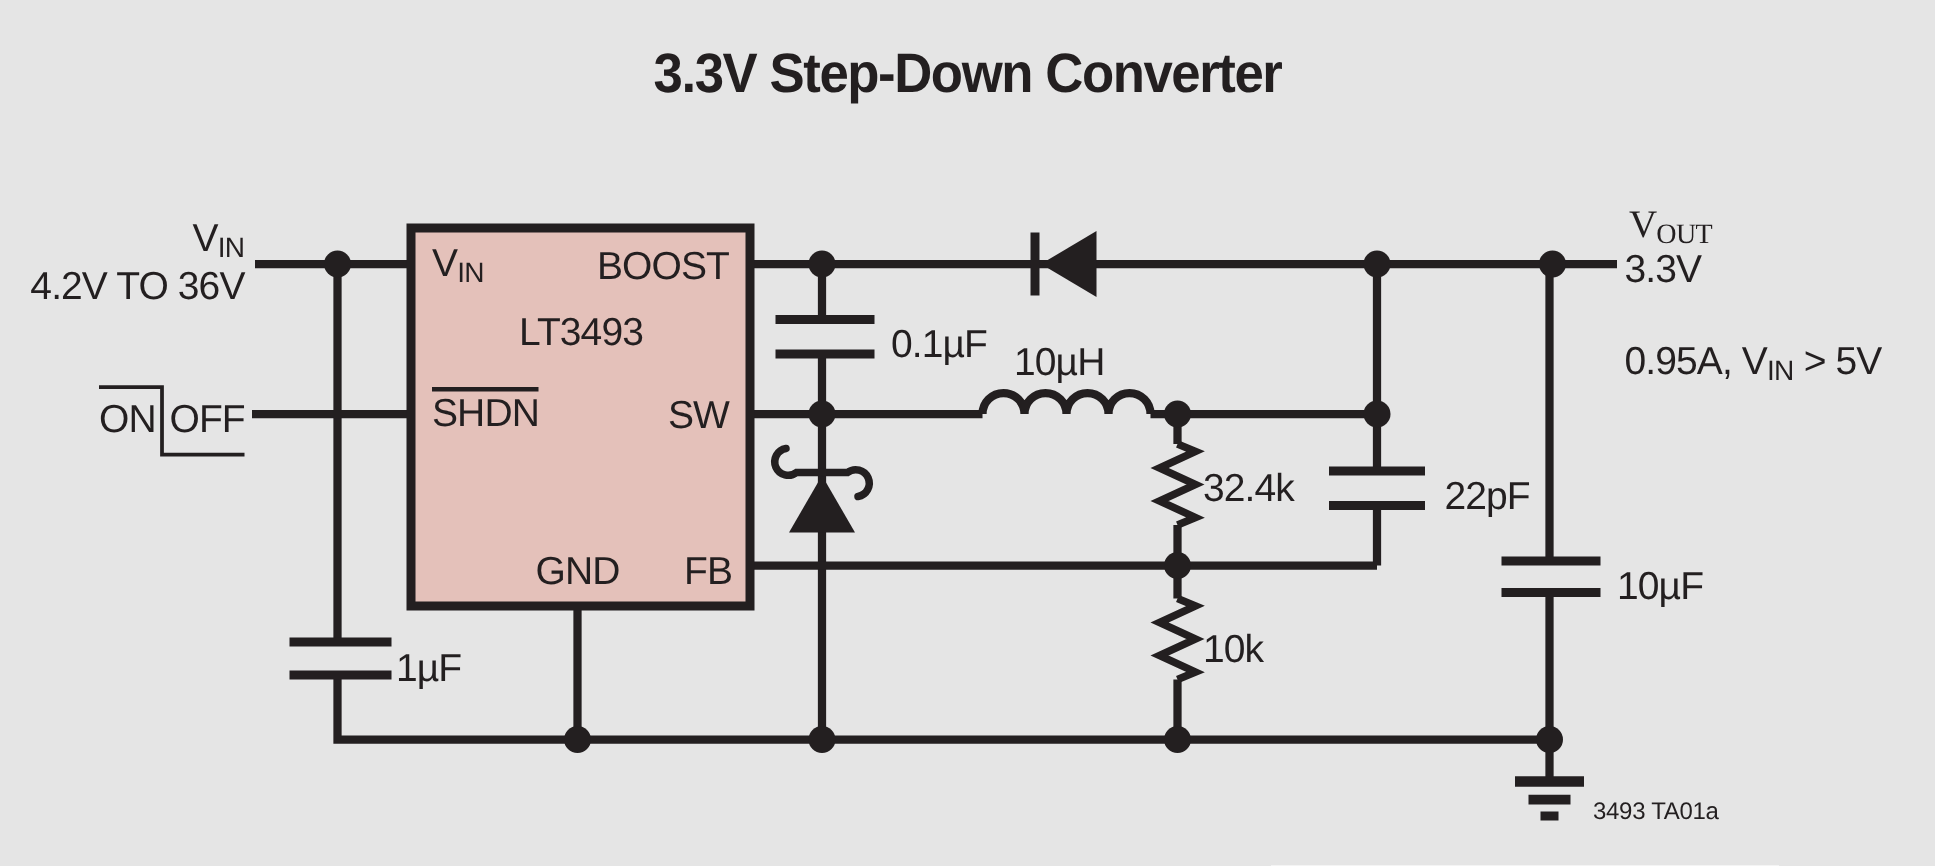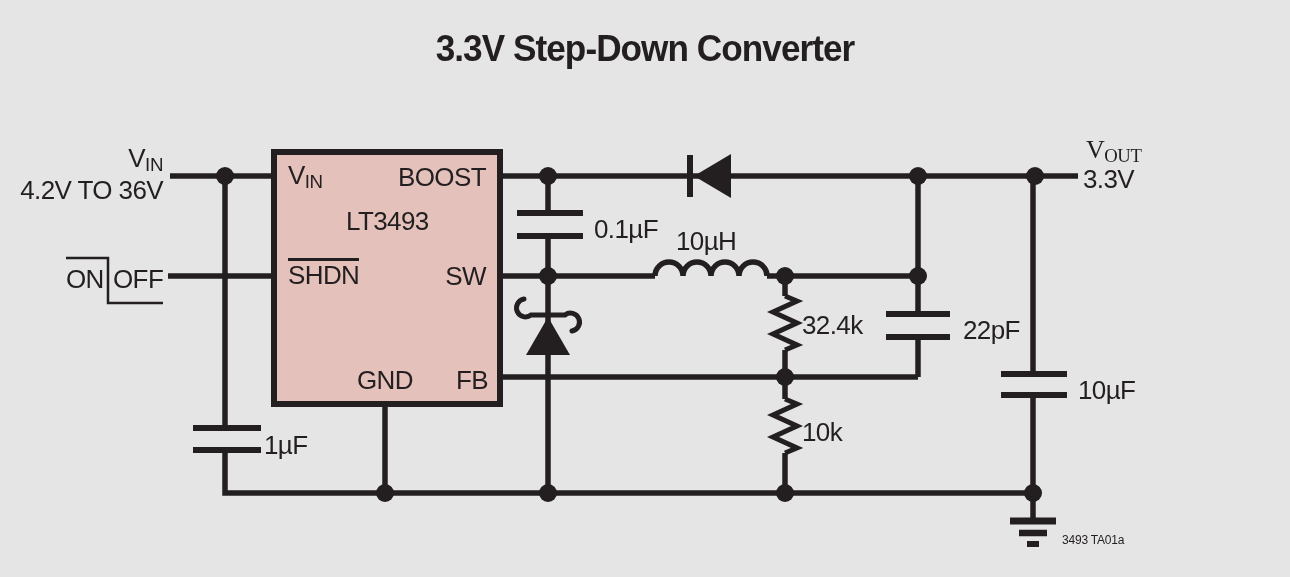--- a/index.html
+++ b/index.html
@@ -37,21 +37,21 @@
     transform: scaleX(0.95);
   }
   .right-align { text-align: right; }
   .overline-text {
     display: inline-block;
     border-top: 3px solid #231f20;
     padding-top: 1px;
     line-height: 1;
   }
   .small {
-    font-size: 12px;
+    font-size: 16px;
     letter-spacing: -0.2px;
   }
 </style>
 </head>
 <body>
 
 <div id="canvas">
 
   <svg id="schematic-svg" width="1290" height="577" viewBox="0 0 1290 577">
     <g stroke="#231f20" fill="none" stroke-width="5.5">
@@ -155,16 +155,17 @@
   <div class="lbl" style="left:594px; top:216px;">0.1µF</div>
   <div class="lbl" style="left:676px; top:228px;">10µH</div>
   <div class="lbl" style="left:802px; top:312px;">32.4k</div>
   <div class="lbl" style="left:963px; top:317px;">22pF</div>
   <div class="lbl" style="left:1078px; top:377px;">10µF</div>
   <div class="lbl" style="left:802px; top:419px;">10k</div>
   <div class="lbl" style="left:264px; top:432px;">1µF</div>
 
   <div class="lbl" style="left:1086px; top:136px;font-family:Liberation Serif, serif;"><span>V</span><span class="sub">OUT</span></div>
   <div class="lbl" style="left:1083px; top:166px;">3.3V</div>
+  <div class="lbl" style="left:1083px; top:227px;"><span>0.95A, V</span><span class="sub">IN</span><span> &gt; 5V</span></div>
 
   <div class="lbl small" style="left:1062px; top:534px;">3493 TA01a</div>
 
 </div>
 
 </body></html>

